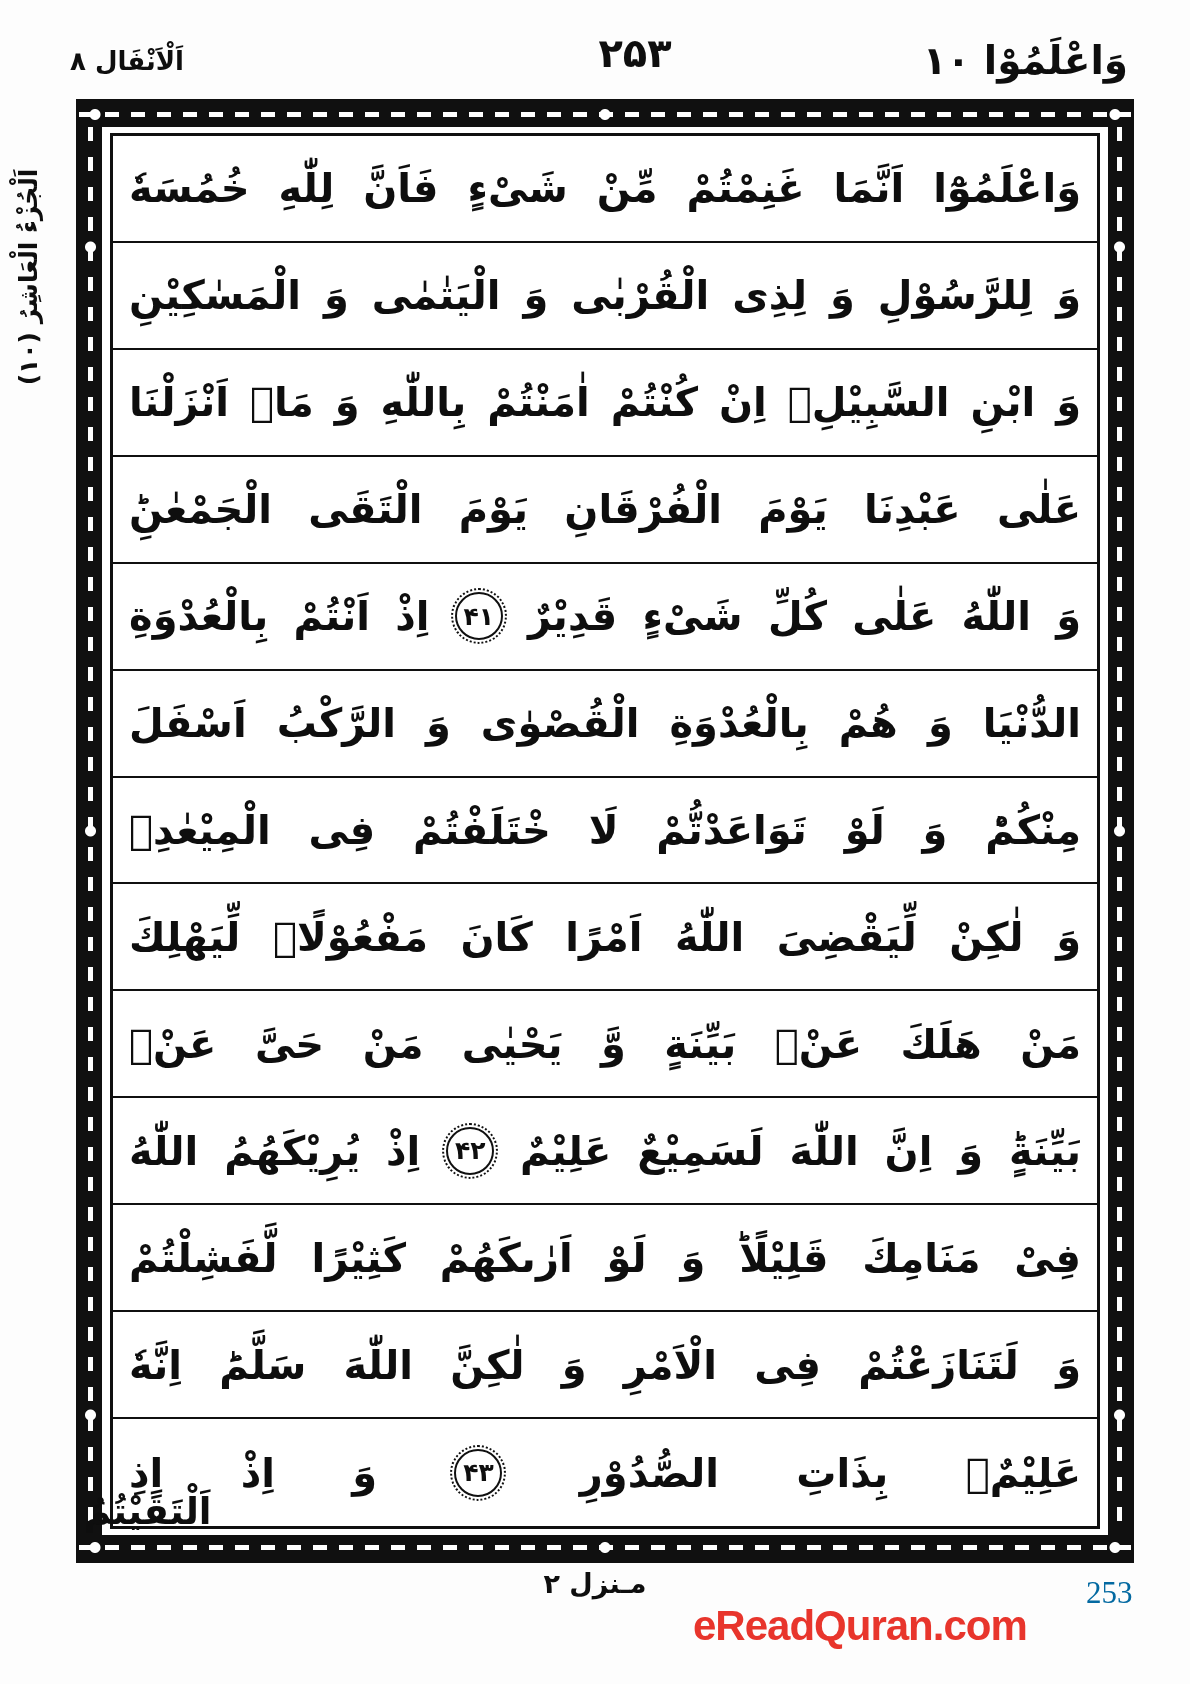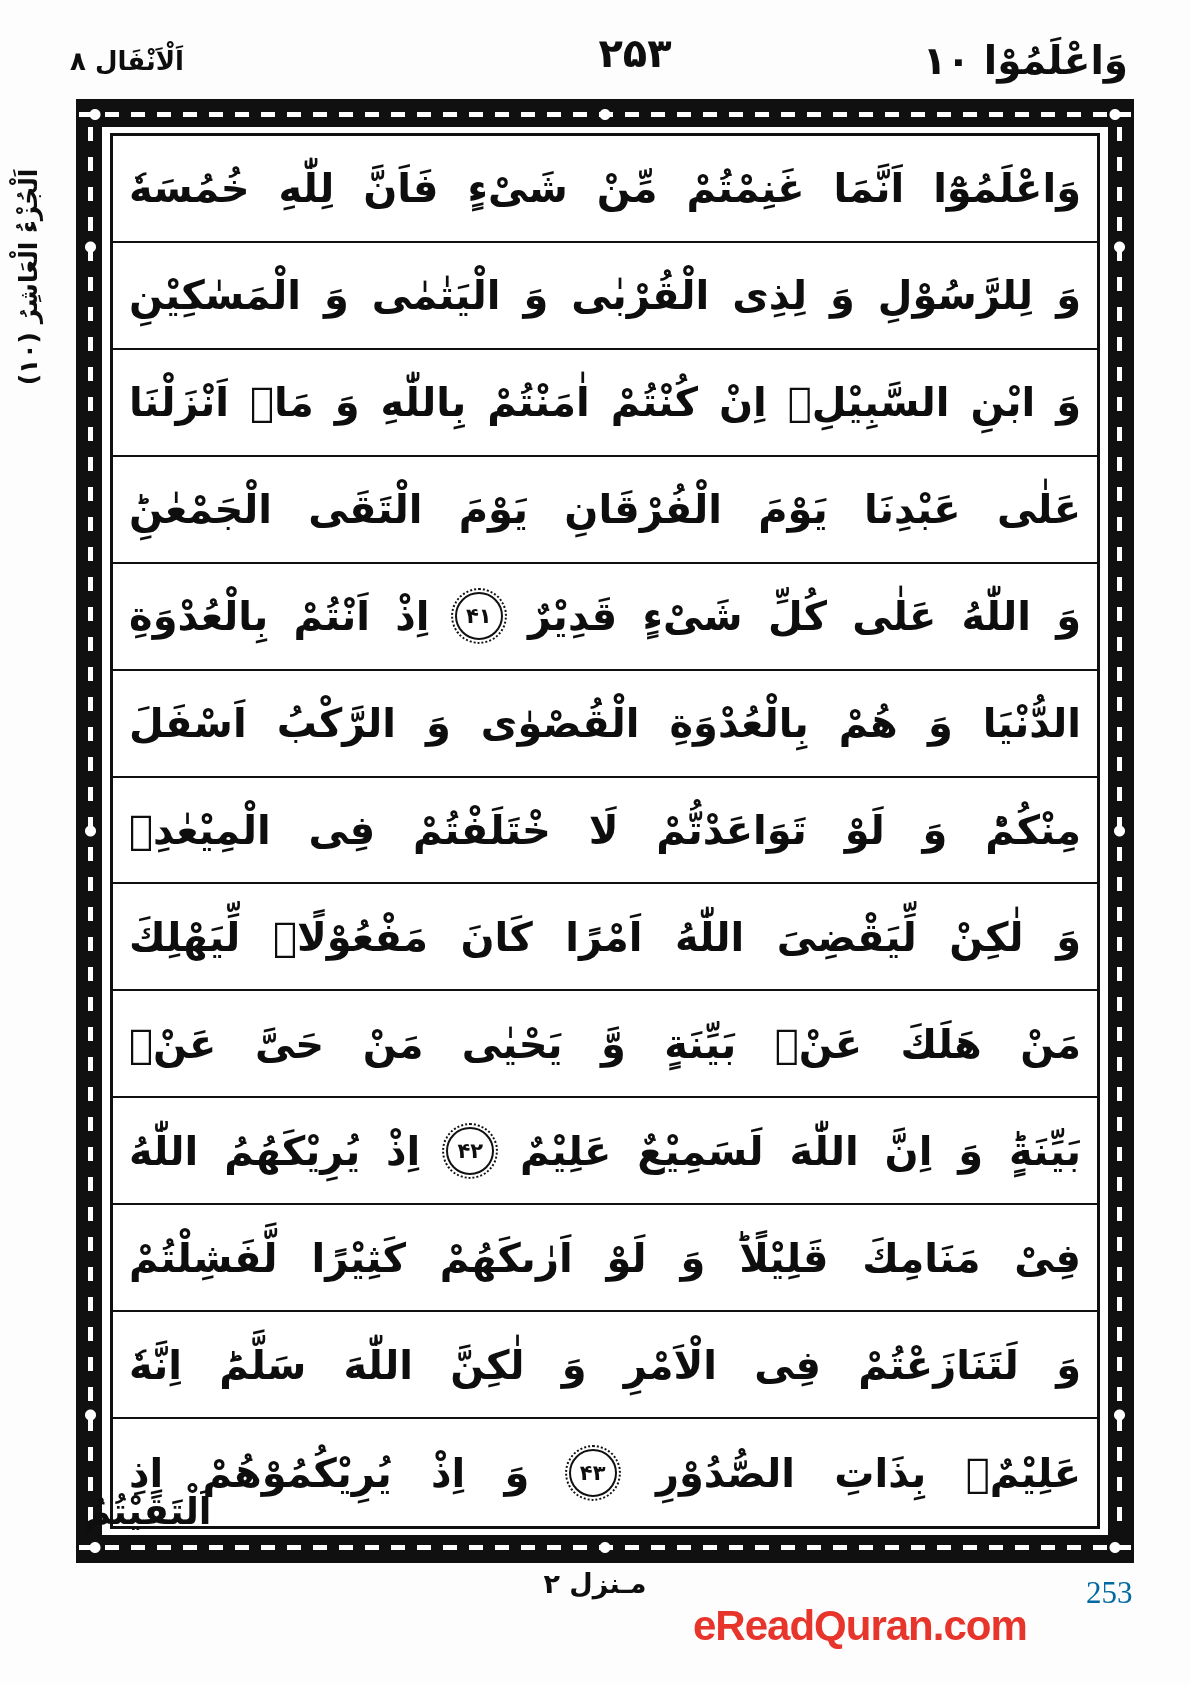--- a/index.html
+++ b/index.html
@@ -48,21 +48,21 @@
               border:3px solid #101010; background:#fff;
               display:grid; grid-template-rows:repeat(13,1fr); }
   .line { border-bottom:2px solid #101010; display:flex; direction:rtl;
           align-items:center; justify-content:space-between;
           padding:0 16px; font-size:40px; font-weight:bold; overflow:hidden; }
   .line:last-child { border-bottom:none; }
   .word { white-space:nowrap; }
   .ayah-marker { display:inline-flex; align-items:center; justify-content:center;
        width:44px; height:44px; min-width:44px; border-radius:50%;
        border:2.5px solid #101010; outline:2px dotted #101010; outline-offset:2px;
-       font-size:21px; font-weight:bold; }
+       font-size:25px; font-weight:bold; }
 
   
   .catchword { position:absolute; left:84px; top:1490px; font-size:37px;
                font-weight:bold; direction:rtl; }
   .manzil { position:absolute; left:50%; transform:translateX(-50%); top:1568px;
             font-size:27px; font-weight:bold; direction:rtl; }
   .watermark { position:absolute; left:693px; top:1578px; font-size:42px;
                font-weight:bold; letter-spacing:-1px;
                font-family:"Liberation Sans", sans-serif;margin-top:24px; }
   .page-num-latin { position:absolute; left:1086px; top:1575px; font-size:31px;
@@ -213,21 +213,20 @@
         <span class="word">سَلَّمَؕ</span>
         <span class="word">اِنَّهٗ</span>
       </div>
       <div class="line">
         <span class="word">عَلِیْمٌۢ</span>
         <span class="word">بِذَاتِ</span>
         <span class="word">الصُّدُوْرِ</span>
         <span class="ayah-marker">۴۳</span>
         <span class="word">وَ</span>
         <span class="word">اِذْ</span>
-        <span class="word">یُرِیْكُمُوْهُمْ</span>
         <span class="word">اِذِ</span>
       </div>
     </div>
 </div>
 
 <div class="catchword">اَلْتَقَیْتُمُ</div>
 <div class="manzil">مـنزل ۲</div>
 <div class="watermark" style="color: rgb(232, 53, 44);">eReadQuran.com</div>
 <div class="page-num-latin">253</div>
 

